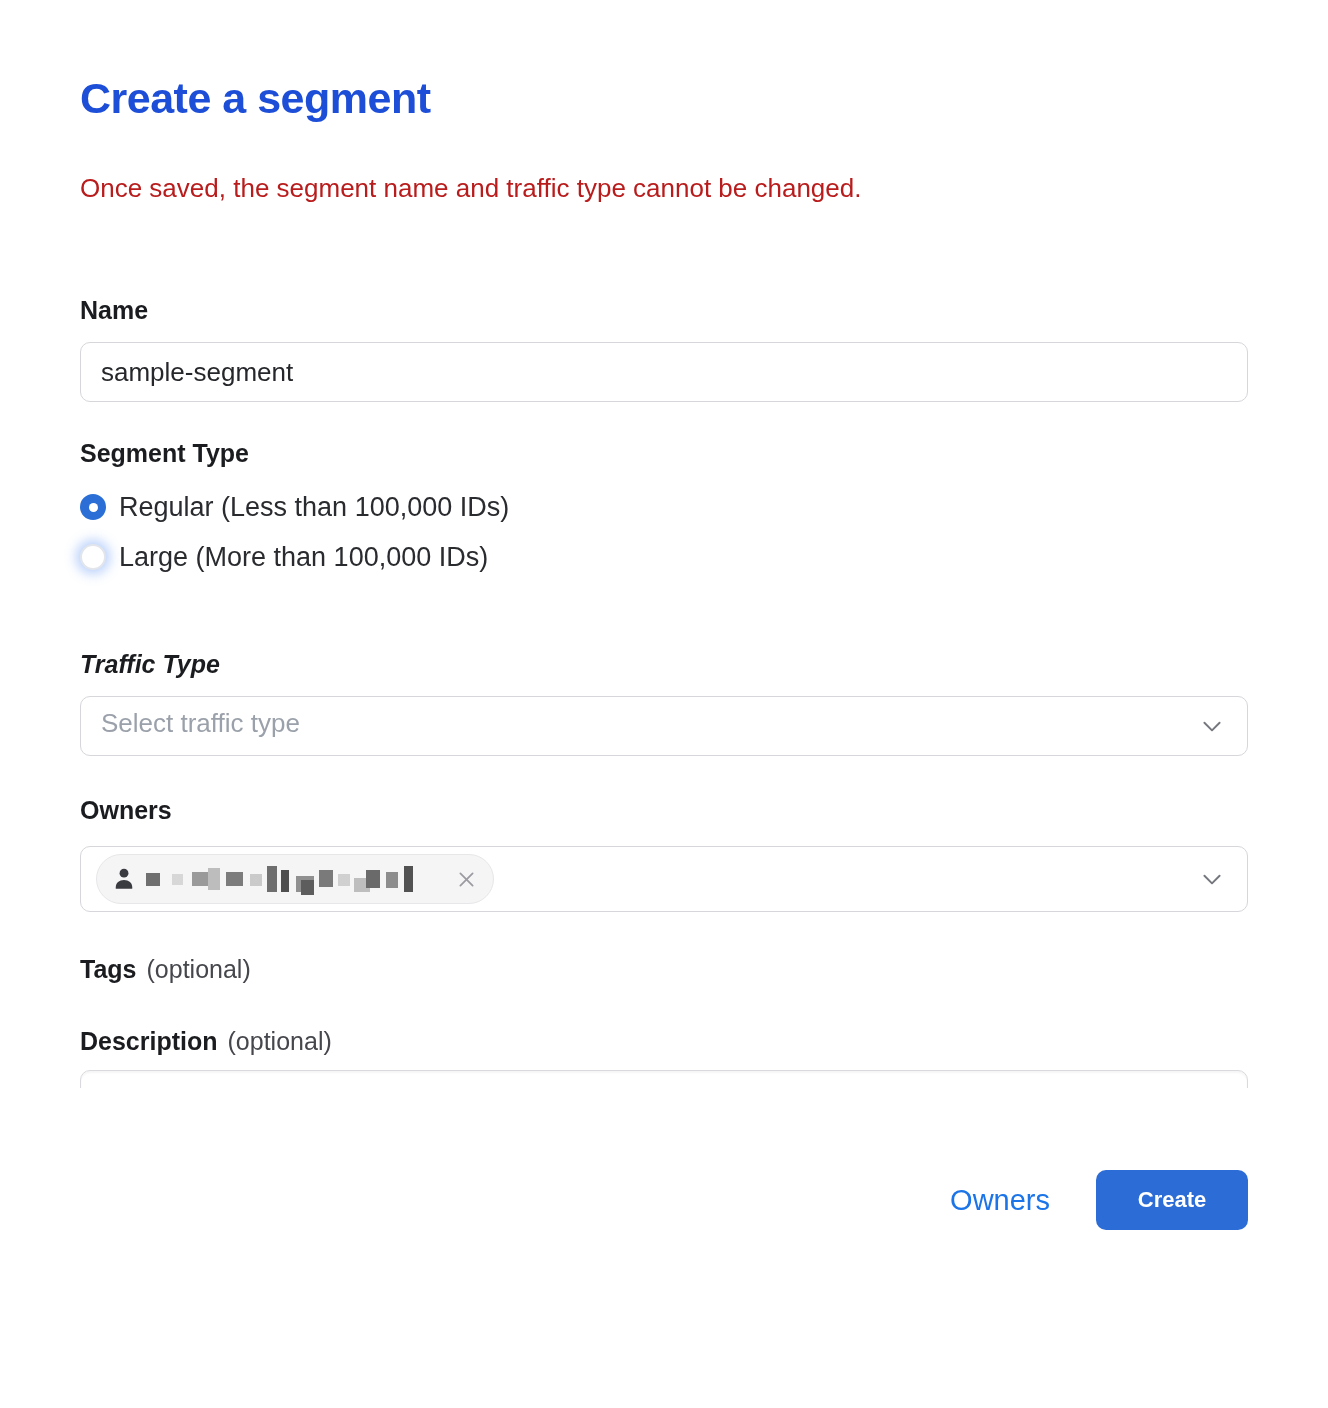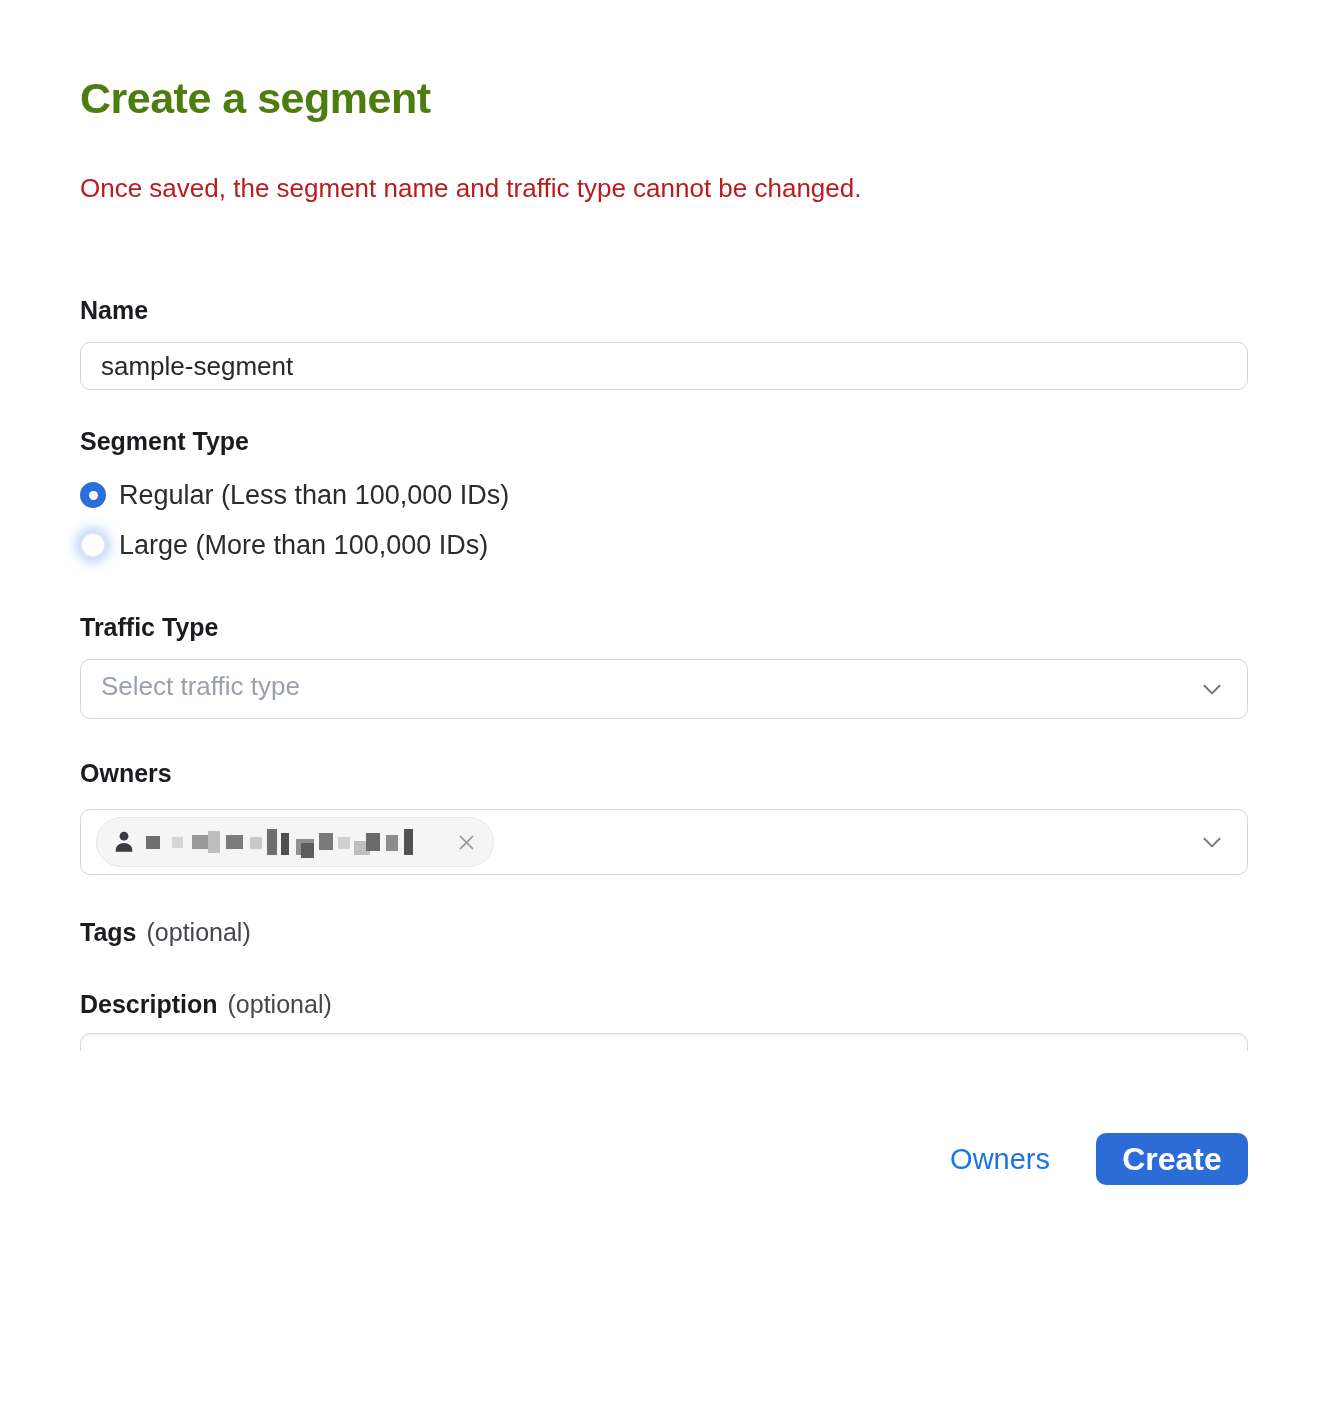--- a/index.html
+++ b/index.html
@@ -7,42 +7,42 @@
   body {
     width:1328px; height:1408px;
     font-family:"Liberation Sans", sans-serif;
     color:#26272b;
     overflow:hidden;
   }
   .page { width:1328px; height:1408px; padding:0 80px; background:#fff; }
 
   .dialog-title {
     margin-top:74px;
-    font-size:43px; font-weight:700; color:#4d7c0f; letter-spacing:-0.5px;
+    font-size:43px; font-weight:700; color:#1d4ed8; letter-spacing:-0.5px;
   }
   .dialog-subtitle {
     margin-top:50px;
     font-size:26px; color:#b91c1c; line-height:1.2;
   }
 
   .field-label {
     font-size:25px; font-weight:700; color:#1b1c1f;
     display:flex; align-items:flex-start; gap:10px;
   }
   .optional-suffix { font-weight:400; color:#45474c; font-size:25px; }
 
   .lbl-name { margin-top:92px; }
   .lbl-segment-type { margin-top:37px; }
-  .lbl-traffic-type { margin-top:43px; }
+  .lbl-traffic-type { margin-top:68px;font-style:italic; }
   .lbl-owners { margin-top:40px; }
   .lbl-tags { margin-top:43px; }
   .lbl-description { margin-top:43px; }
 
   .text-input {
-    display:block; width:100%; height:48px;
+    display:block; width:100%; height:60px;
     border:1px solid #d6d6db; border-radius:10px;
     padding:0 20px; font-size:26px; color:#26272b;
     font-family:inherit; outline:none; background:#fff;
   }
   .text-input::placeholder { color:#9ba1aa; }
   .mt-input { margin-top:17px; }
 
   
   .radio-group { margin-top:14px; }
   .radio-row { display:flex; align-items:center; height:50px; cursor:pointer;text-align:center; }
@@ -100,23 +100,23 @@
   .footer {
     display:flex; justify-content:flex-end; align-items:center;
     gap:46px; margin-top:82px;
   }
   .cancel-link {
     background:none; border:none; cursor:pointer;
     font-family:inherit; font-size:29px; font-weight:500; color:#1b74e8;
   }
   .create-btn {
     border:none; cursor:pointer;
-    width:152px; height:52px; border-radius:10px;
+    width:152px; height:60px; border-radius:10px;
     background:#2c6cd6; color:#ffffff;
-    font-family:inherit; font-size:32px; font-weight:700;
+    font-family:inherit; font-size:22px; font-weight:700;
     display:flex; align-items:center; justify-content:center;
   }
 </style>
 </head>
 <body>
 
 <div class="page">
 
   <h1 class="dialog-title">Create a segment</h1>
   <p class="dialog-subtitle">Once saved, the segment name and traffic type cannot be changed.</p>

